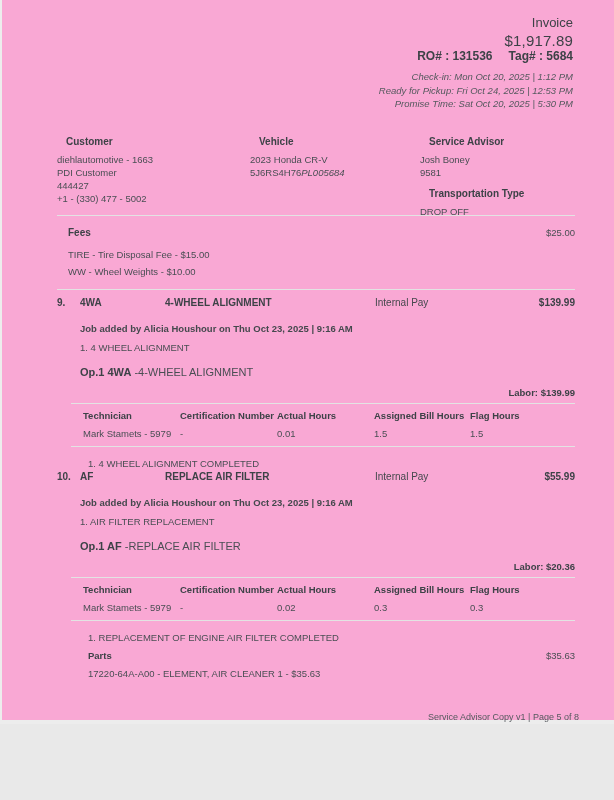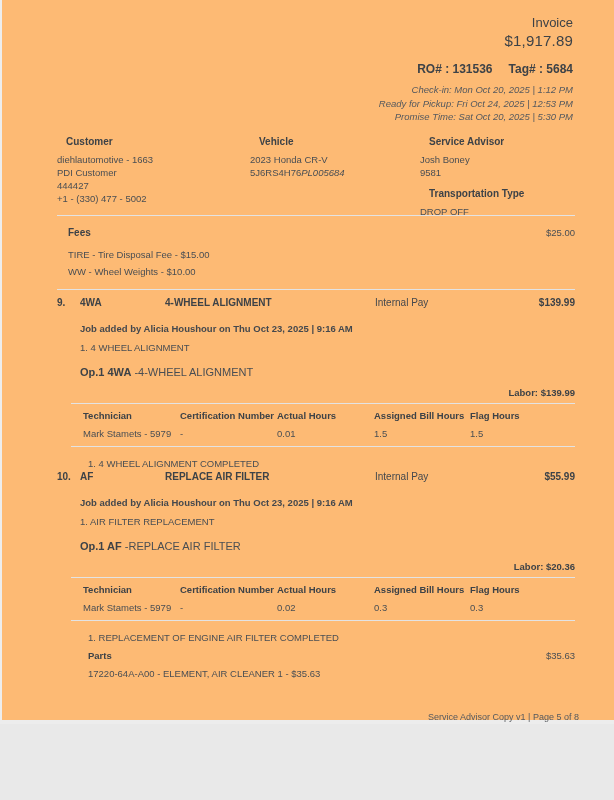--- a/index.html
+++ b/index.html
@@ -1,29 +1,29 @@
 <!DOCTYPE html>
 <html><head>
 <meta charset="utf-8">
 <style>
   html,body{margin:0;padding:0;background:#e9e9e9;}
   .page{
     position:relative;width:614px;height:724px;margin:0 auto;
-    background:#fdba74;overflow:hidden;
+    background:#f9a8d4;overflow:hidden;
     font-family:"Liberation Sans",sans-serif;color:#3d4247;
     -webkit-font-smoothing:antialiased;
   }
   .edge-left{position:absolute;left:0;top:0;width:2px;height:100%;background:#ededed;}
   .edge-bottom{position:absolute;left:0;bottom:0;width:100%;height:4px;background:#ededed;}
 
   
   .hdr{position:absolute;top:15px;right:41px;text-align:right;}
   .hdr-label{font-size:13px;color:#3d4247;}
   .hdr-total{font-size:15px;font-weight:400;margin-top:2px;letter-spacing:.2px;}
-  .hdr-ro{font-size:12px;font-weight:700;margin-top:13px;}
+  .hdr-ro{font-size:12px;font-weight:700;}
   .hdr-ro .gap{display:inline-block;width:16px;}
   .hdr-meta{margin-top:7px;font-size:9.5px;color:#55595e;line-height:13.5px;font-style:italic;}
 
   
   .parties{position:absolute;top:136px;left:57px;width:518px;display:grid;
            grid-template-columns:193px 170px 1fr;}
   .p-title{font-size:10px;font-weight:700;margin-bottom:6px;margin-left:9px;}
   .p-line{font-size:9.5px;line-height:13px;color:#494e53;}
   .vin-it{font-style:italic;}
   .transport{margin-top:9px;}

